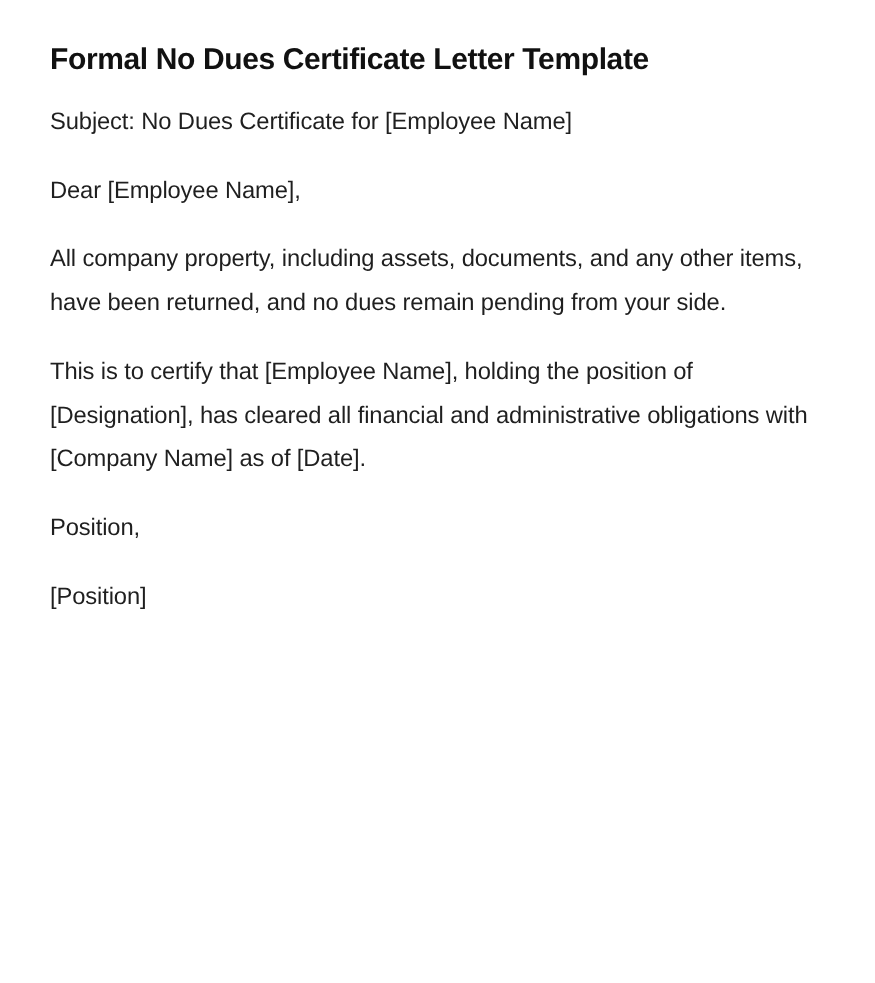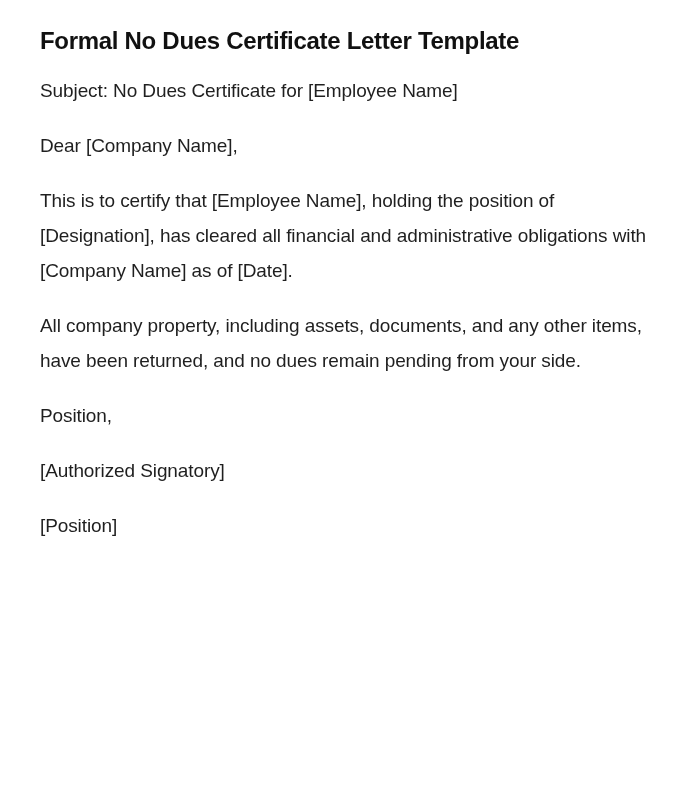--- a/index.html
+++ b/index.html
@@ -13,40 +13,39 @@
       overflow: hidden;
       color: #1a1a1a;
       font-family: "Liberation Sans", "DejaVu Sans", sans-serif;
     }
     .doc {
       position: relative;
       padding: 24px 40px 0 40px;
       width: 620px;
     }
     .title {
-      margin: 0 0 15px 0;
+      margin: 7px 0 15px 0;
       font-size: 24px;
       font-weight: bold;
       line-height: 34px;
       letter-spacing: -0.3px;
       color: #111111;
     }
     .para {
       margin: 8px 0 20px 0;
       font-size: 19px;
       line-height: 35px;
       color: #1f1f1f;
       letter-spacing: -0.1px;
     }
   </style>
 </head>
 <body>
 
 <div class="doc">
   <h1 class="title">Formal No Dues Certificate Letter Template</h1>
   <p class="para">Subject: No Dues Certificate for [Employee Name]</p>
-  <p class="para">Dear [Company Name],</p>
+  <p class="para">Dear [Employee Name],</p>
+  <p class="para">All company property, including assets, documents, and any other items, have been returned, and no dues remain pending from your side.</p>
   <p class="para">This is to certify that [Employee Name], holding the position of [Designation], has cleared all financial and administrative obligations with [Company Name] as of [Date].</p>
-  <p class="para">All company property, including assets, documents, and any other items, have been returned, and no dues remain pending from your side.</p>
   <p class="para">Position,</p>
-  <p class="para">[Authorized Signatory]</p>
   <p class="para">[Position]</p>
 </div>
 
 </body></html>

